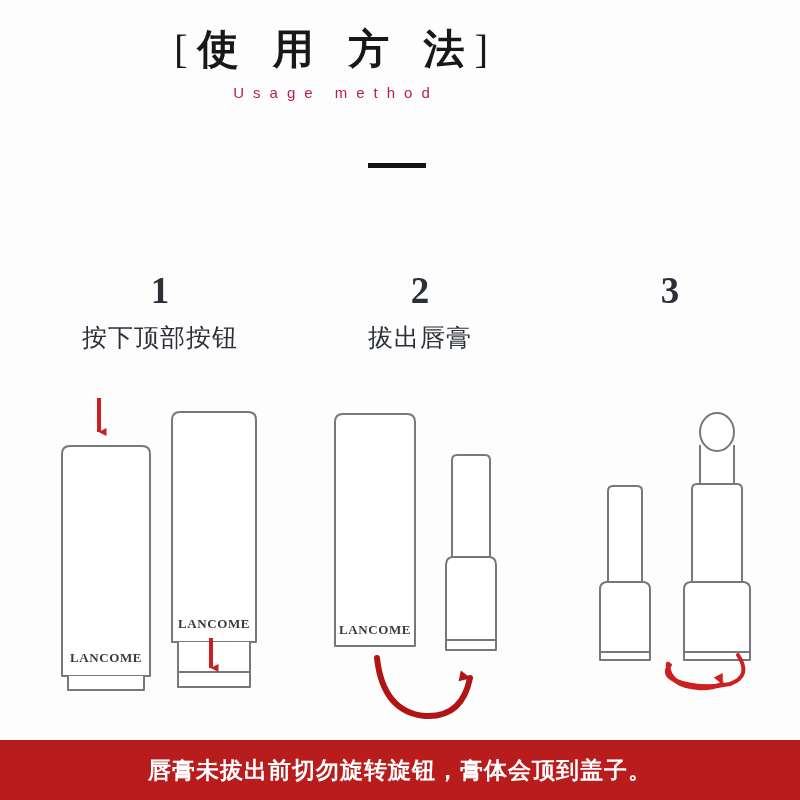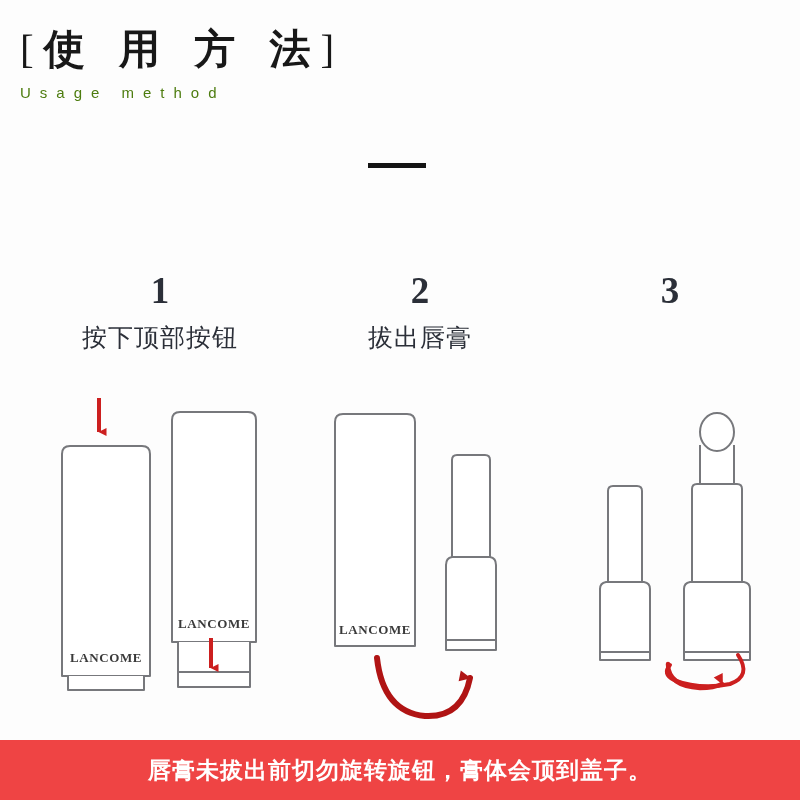--- a/index.html
+++ b/index.html
@@ -18,41 +18,41 @@
     background: #fdfdfd;
     overflow: hidden;
   }
 
   
   .title-zone {
     position: absolute;
     top: 26px;
     left: 0;
     width: 672px;
-    padding-left: 20px;
+    text-align: center;
   }
   .title-cn {
     font-family: "DejaVu Sans", "Liberation Sans", sans-serif;
     font-size: 41px;
     font-weight: 700;
     color: #181818;
     letter-spacing: 10px;
     line-height: 1.15;
     white-space: nowrap;
   }
   .title-cn .brk {
     font-weight: 400;
     font-family: "Liberation Serif", "DejaVu Serif", serif;
   }
   .title-en {
     margin-top: 11px;
     font-family: "Liberation Sans", "DejaVu Sans", sans-serif;
     font-size: 15px;
     font-weight: 400;
-    color: #4d7c0f;
+    color: #be185d;
     letter-spacing: 9px;
     white-space: nowrap;
   }
   .divider {
     position: absolute;
     left: 368px;
     top: 163px;
     width: 58px;
     height: 5px;
     background: #141414;
@@ -88,21 +88,21 @@
     top: 0;
   }
 
   
   .banner {
     position: absolute;
     left: 0;
     top: 740px;
     width: 800px;
     height: 60px;
-    background: #ef4444;
+    background: #b91c1c;
     display: flex;
     align-items: center;
     justify-content: center;
   }
   .banner-text {
     font-family: "DejaVu Sans", "Liberation Sans", sans-serif;
     font-size: 23px;
     font-weight: 700;
     color: #ffffff;
     letter-spacing: 1px;

